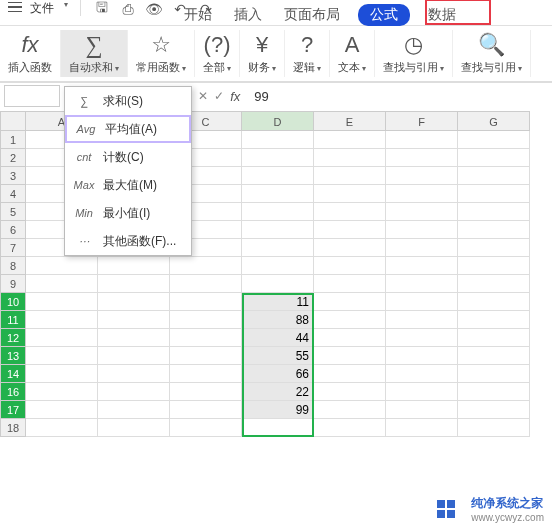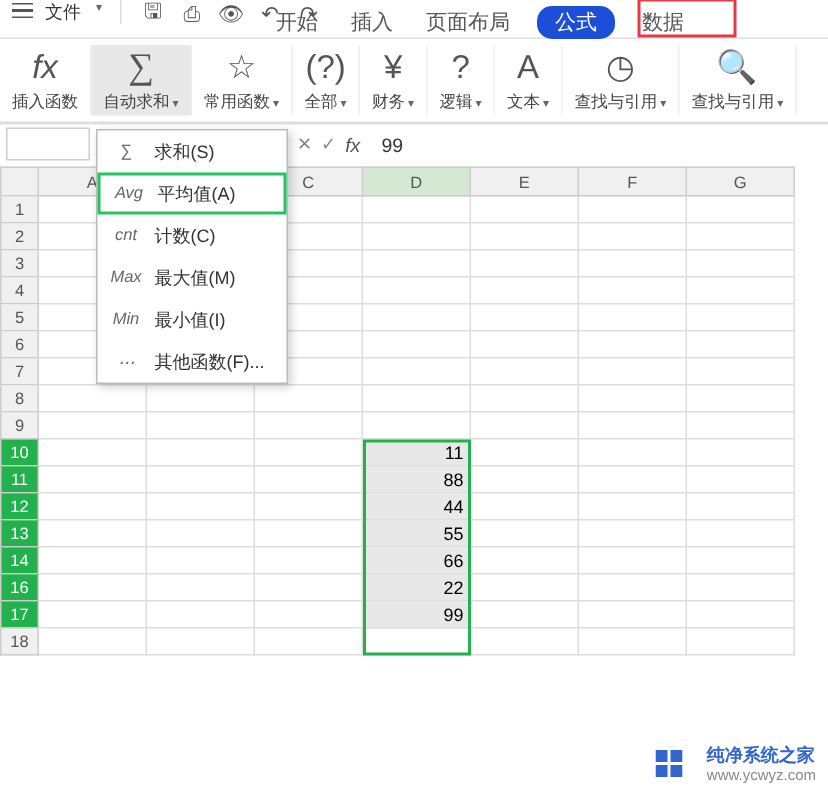--- a/index.html
+++ b/index.html
@@ -27,21 +27,21 @@
     
     .name-box-row { display: flex; align-items: center; height: 26px; padding: 4px; gap: 8px; }
     .name-box { width: 56px; height: 22px; border: 1px solid #ccc; padding: 2px 4px; font-size: 12px; background: #fff; }
     .fx-controls { display: flex; gap: 6px; align-items: center; margin-left: 130px; }
     .fx-sym { font-style: italic; font-size: 13px; color: #555; }
     .formula-input { font-size: 13px; color: #333; padding-left: 8px; }
     
     .dropdown-menu { position: absolute; top: 86px; left: 64px; width: 128px; background: #fff; border: 1px solid #bbb; box-shadow: 2px 2px 6px rgba(0,0,0,0.2); z-index: 100; }
     .menu-item { display: flex; align-items: center; height: 28px; padding: 0 8px; gap: 8px; font-size: 12px; color: #333; }
     .menu-item-icon { width: 22px; font-size: 11px; font-style: italic; color: #666; text-align: center; }
-    .menu-highlight { border: 2px solid #22c55e; }
+    .menu-highlight { border: 2px solid #c4b5fd; }
     
     .sheet { position: relative; margin-top: 2px; }
     .col-headers { display: flex; }
     .row-header-spacer { width: 26px; height: 20px; background: #f0f0f0; border: 1px solid #ccc; }
     .col-header { width: 72px; height: 20px; background: #f0f0f0; border: 1px solid #ccc; border-left: none; text-align: center; font-size: 11px; color: #555; line-height: 20px; }
     .col-header.active { background: #d4e8d4; }
     
     .sheet-rows { }
     .sheet-row { display: flex; }
     .row-header { width: 26px; height: 18px; background: #f0f0f0; border: 1px solid #ccc; border-top: none; text-align: center; font-size: 11px; color: #555; line-height: 18px; }

